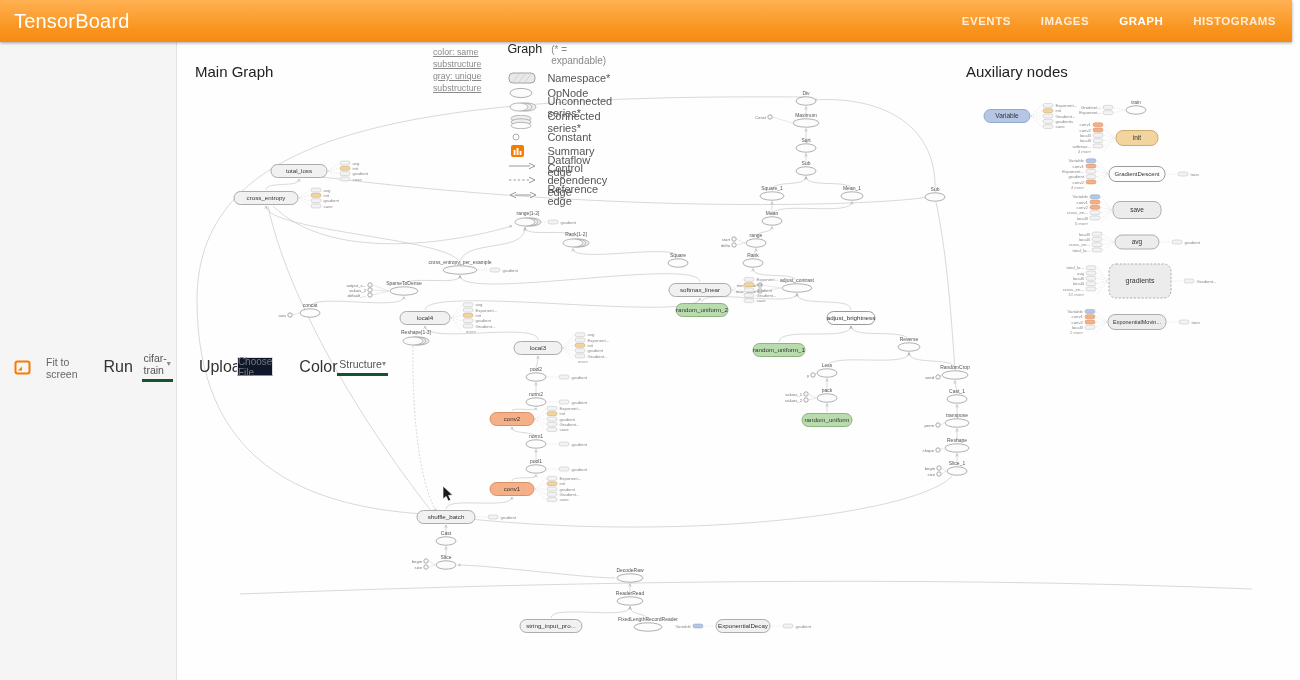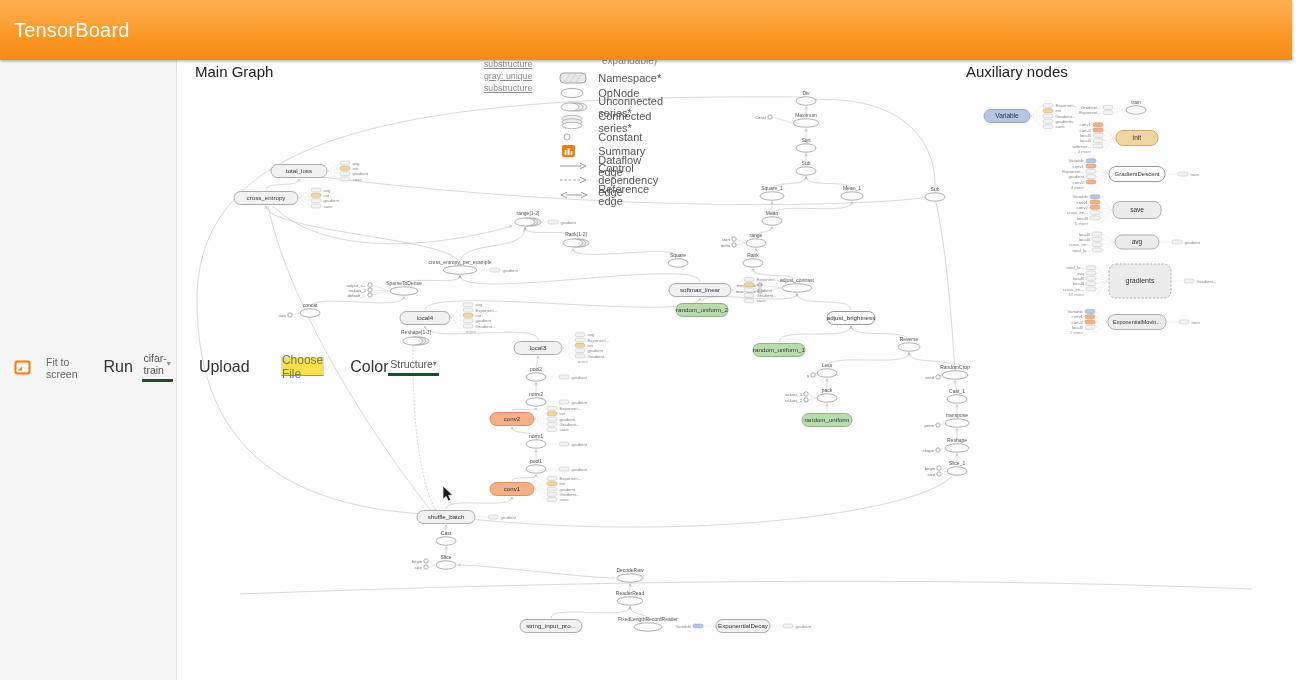--- a/index.html
+++ b/index.html
@@ -1,41 +1,41 @@
 <!DOCTYPE html>
 <html><head>
 <meta charset="utf-8">
 <style>
   html,body{margin:0;padding:0;}
   body{width:1300px;height:680px;overflow:hidden;background:#fff;
        font-family:"Liberation Sans",sans-serif;position:relative;}
   
-  .header{position:absolute;top:0;left:0;right:8px;height:60px;
+  .header{position:absolute;top:0;left:0;right:8px;height:42px;
           background:linear-gradient(180deg,#ffb152 0%,#f9941e 70%,#f68a16 100%);
           display:flex;align-items:center;box-shadow:0 1px 3px rgba(0,0,0,.35);z-index:5;}
   .app-title{color:#fff;font-size:20px;font-weight:500;margin-left:14px;letter-spacing:.2px;}
   .nav{margin-left:auto;margin-right:16px;display:flex;gap:30px;align-items:center;}
   .nav-item{color:rgba(255,255,255,.82);font-size:11.5px;font-weight:700;
             letter-spacing:.5px;cursor:pointer;}
   .nav-item.active{color:#fff;}
   
   .sidebar{position:absolute;top:42px;left:0;width:176px;bottom:0;background:#f5f5f5;
            border-right:1px solid #e2e2e2;display:flex;flex-direction:row;z-index:4;}
   .side-row{display:flex;align-items:center;margin:11px 12px 0 14px;}
   .fit-row{margin-top:13px;cursor:pointer;}
   .fit-icon{width:18px;height:16px;display:inline-flex;margin-right:14px;}
   .fit-label{font-size:10.5px;color:#666;}
   .side-label{width:38px;font-size:16px;color:#333;flex:none;}
   .select{flex:1;max-width:114px;border-bottom:3px solid #14532d;display:flex;
           justify-content:space-between;align-items:center;padding:0 2px 3px 2px;cursor:pointer;}
   .select-value{font-size:10.5px;color:#555;}
   .caret{font-size:8px;color:#8a8a8a;}
   .file-btn{flex:1;max-width:114px;height:17px;border:1px solid #ddd;border-bottom:1px solid #8f8f8f;
-            background:#fde047;display:flex;align-items:center;justify-content:center;
-            font-size:12px;color:#777;cursor:pointer;margin-left:44px;}
+            background:#0f172a;display:flex;align-items:center;justify-content:center;
+            font-size:10px;color:#777;cursor:pointer;}
   .captions{margin:5px 12px 0 33px;font-size:8.8px;color:#8a8a8a;line-height:1.35;text-decoration:underline;}
   .side-spacer{flex:1;}
   .legend{margin:0 0 8px 0;}
   .legend-title-row{display:flex;align-items:baseline;gap:9px;padding-left:14px;margin-bottom:5px;}
   .legend-title{font-size:12.5px;color:#222;font-weight:500;}
   .legend-note{font-size:10px;color:#888;}
   .legend-row{display:flex;align-items:center;height:14.6px;padding-left:14px;}
   .legend-glyph{width:40px;flex:none;display:flex;align-items:center;}
   .legend-label{font-size:11px;color:#555;}
   
@@ -44,20 +44,26 @@
   #main-title{left:19px;top:21px;text-align:center;}
   #aux-title{left:790px;top:21px;}
   #graph-svg{position:absolute;left:0;top:0;width:1124px;height:638px;}
   svg text{font-family:"Liberation Sans",sans-serif;}
 </style>
 </head>
 <body>
 
 <div class="header">
   <div class="app-title">TensorBoard</div>
+  <nav class="nav" id="nav">
+      <div class="nav-item">EVENTS</div>
+      <div class="nav-item">IMAGES</div>
+      <div class="nav-item active">GRAPH</div>
+      <div class="nav-item">HISTOGRAMS</div>
+    </nav>
 </div>
 
 <div class="sidebar">
   <div class="side-row fit-row">
     <span class="fit-icon">
       <svg width="18" height="16" viewBox="0 0 18 16">
         <rect x="1.5" y="1.5" width="14" height="12" rx="2" fill="none" stroke="#f57c00" stroke-width="2"></rect>
         <path d="M4 10.5 L8 6.5 L8 10.5 Z" fill="#f57c00"></path>
       </svg>
     </span>

